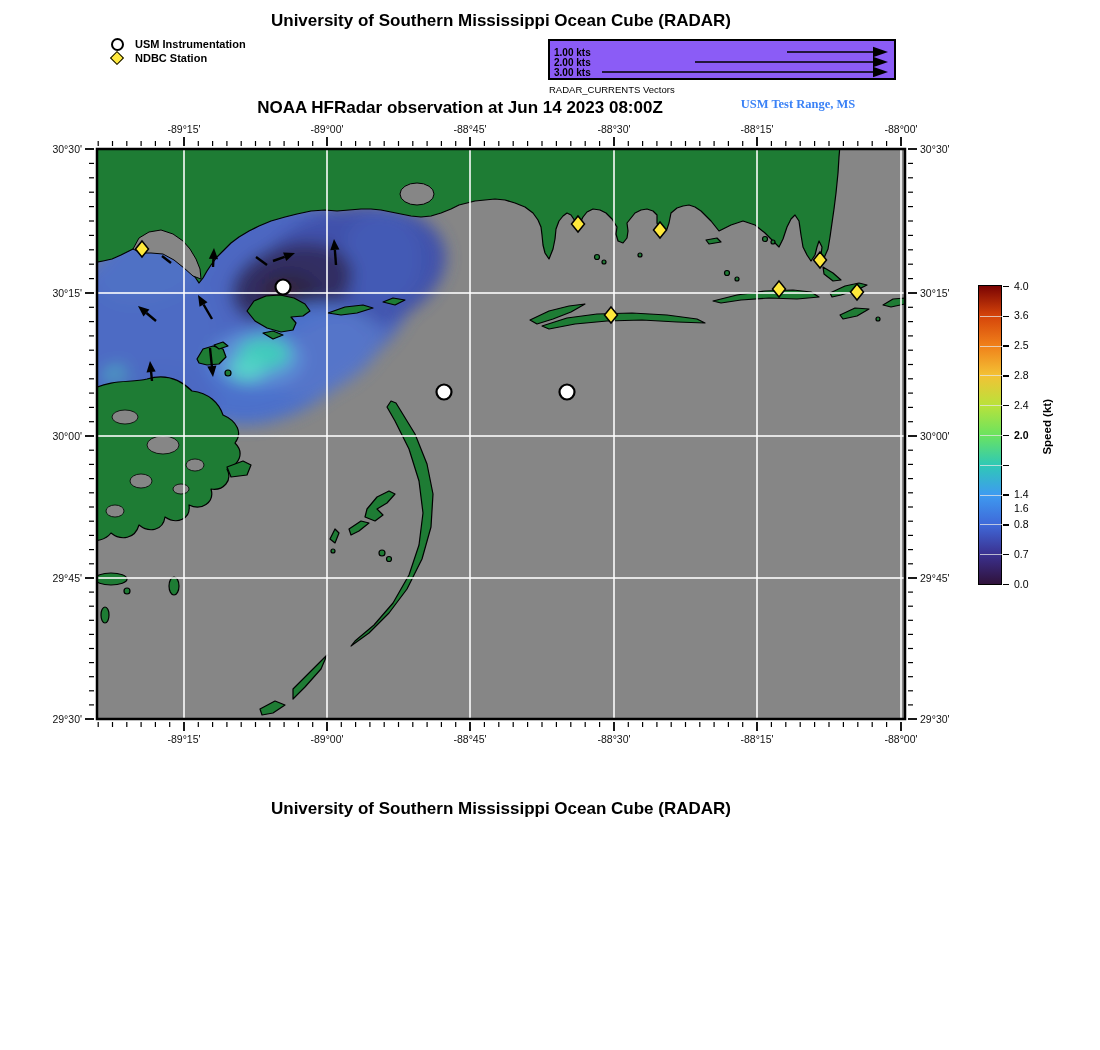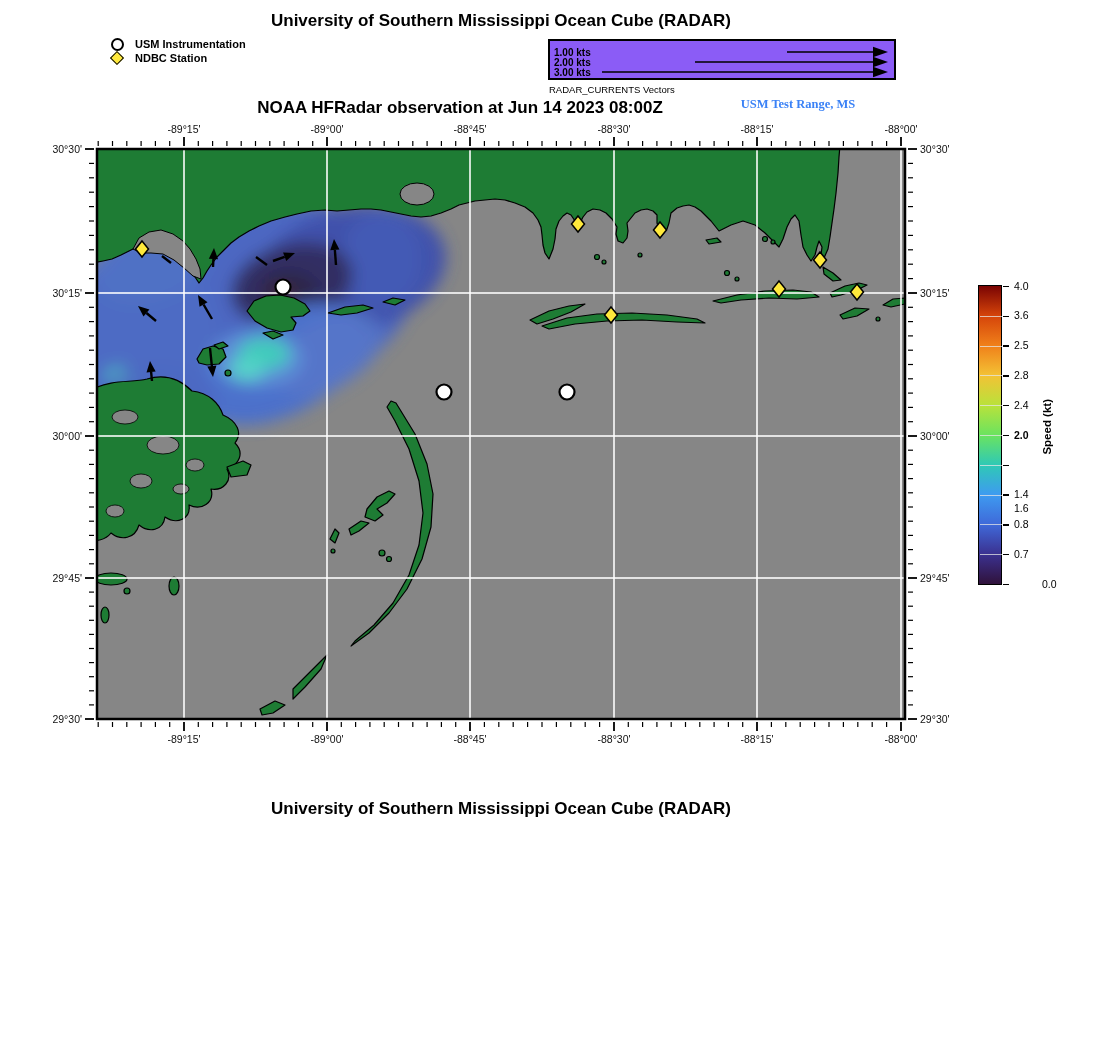--- a/index.html
+++ b/index.html
@@ -411,21 +411,21 @@
 </div>
 <div class="abs scale-caption">RADAR_CURRENTS Vectors</div>
 
 <div class="abs subtitle">NOAA HFRadar observation at Jun 14 2023 08:00Z</div>
 <div class="abs region">USM Test Range, MS</div>
 
 <div class="abs cb-wrap">
   <div id="cb-bar" class="cb-bar" style="background: linear-gradient(to top, rgb(48, 18, 59), rgb(59, 49, 144), rgb(63, 105, 217), rgb(62, 155, 240), rgb(47, 201, 181), rgb(107, 227, 95), rgb(185, 226, 59), rgb(243, 194, 53), rgb(240, 128, 26), rgb(213, 68, 10), rgb(122, 4, 3));"></div>
   <div id="cb-ticks">
       <div class="cb-tick" style="top: 298.8px;"></div>
-      <div class="cb-label" style="top: 292.5px; margin-left: 28px;">0.0</div>
+      <div class="cb-label" style="top: 292.5px;">0.0</div>
       <div class="cb-line" style="top: 269.2px;"></div>
       <div class="cb-tick" style="top: 269px;"></div>
       <div class="cb-label" style="top: 262.7px;">0.7</div>
       <div class="cb-line" style="top: 239.4px;"></div>
       <div class="cb-tick" style="top: 239.2px;"></div>
       <div class="cb-label" style="top: 232.9px;">0.8</div>
       <div class="cb-line" style="top: 209.6px;"></div>
       <div class="cb-tick" style="top: 209.4px;"></div>
       <div class="cb-label" style="top: 203.1px;">1.4</div>
       <div class="cb-line" style="top: 179.8px;"></div>

